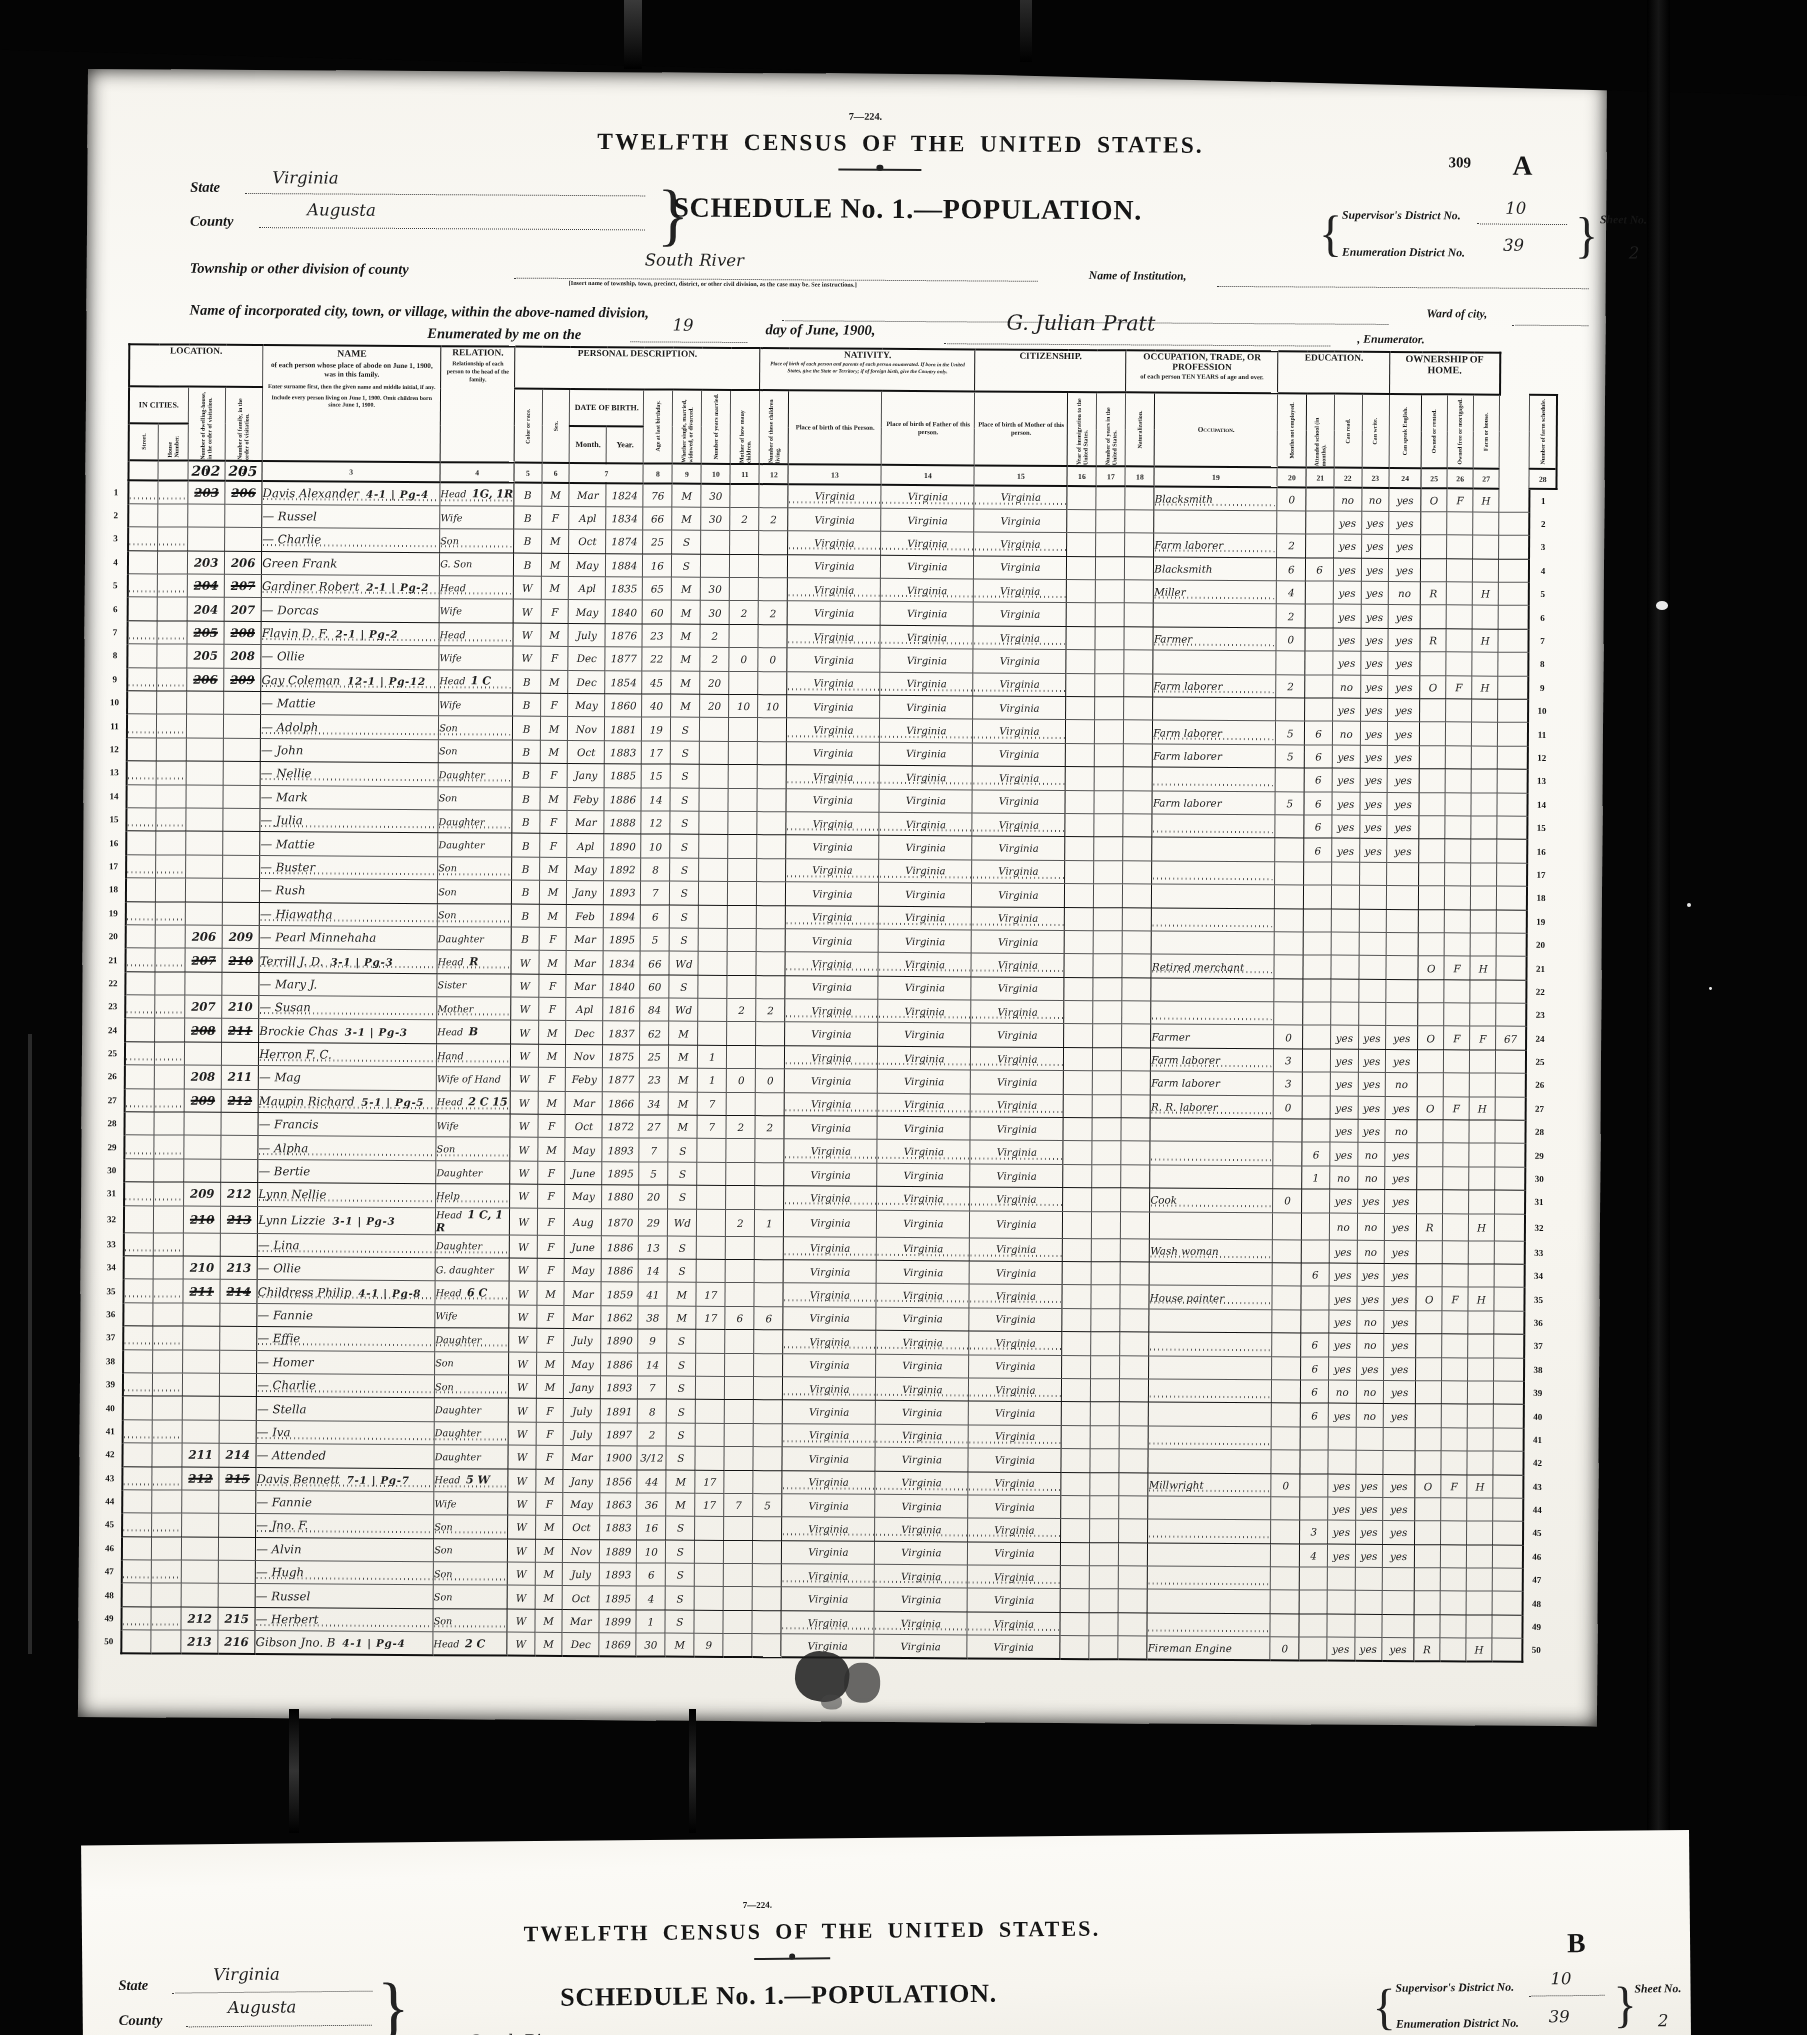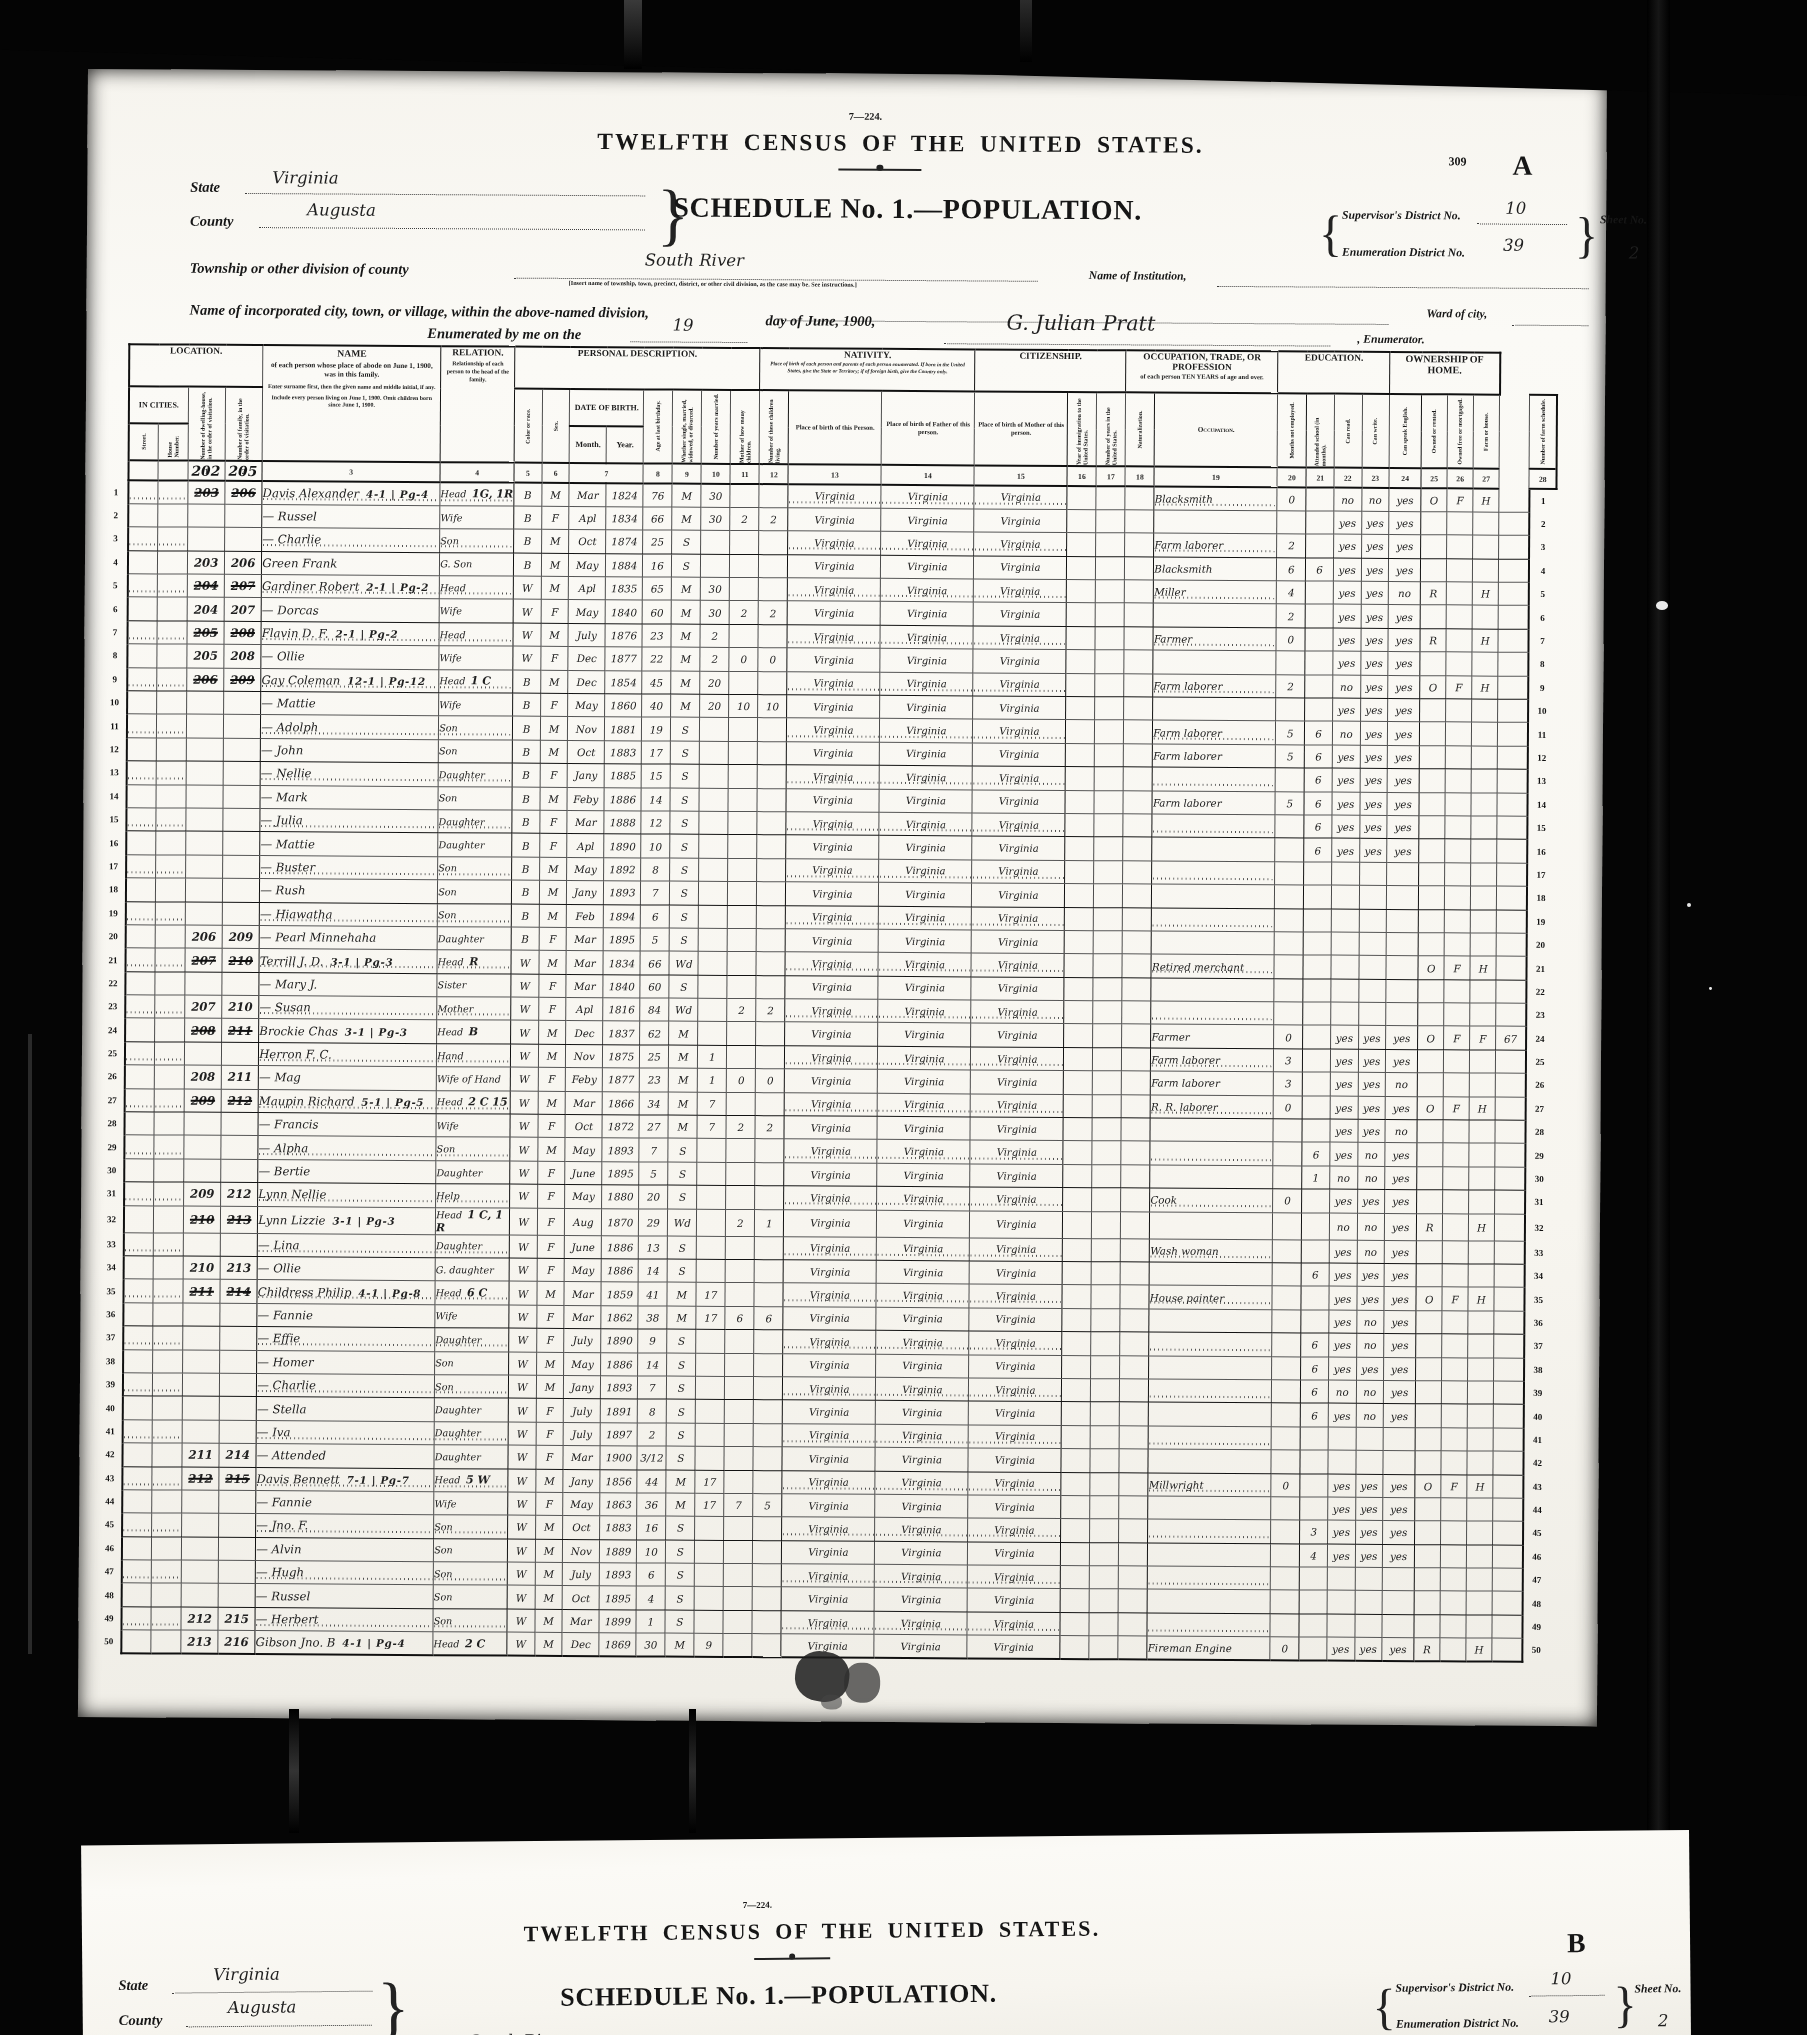--- a/index.html
+++ b/index.html
@@ -24,21 +24,21 @@
   .divider{height:2.1px;background:#222;}
   .divider:after{content:"";display:block;width:6.2px;height:6.2px;background:#222;border-radius:50%;
                  margin:-4.1px auto 0 auto;}
   .lbl{font-weight:bold;font-style:italic;font-size:14.5px;}
   .lbl-sm{font-weight:bold;font-style:italic;font-size:11.7px;}
   .dotl{display:inline-block;border-bottom:1.4px dotted #3d3d3d;height:13.8px;}
   .brace{font-size:66px;font-weight:normal;color:#222;transform:scaleY(1.05);line-height:0;}
   .brace.sm{font-size:48px;}
   .hw-v{font-size:16.5px;}
   .note{font-size:6.2px;font-weight:bold;}
-  .pg-no{font-weight:bold;font-size:12px;}
+  .pg-no{font-weight:bold;font-size:15px;}
   .pg-letter{font-weight:bold;font-size:27.6px;}
 
   
   table.census{border-collapse:collapse;table-layout:fixed;position:absolute;left:19.3px;top:274px;}
   table.census th,table.census td{padding:0;margin:0;overflow:hidden;}
   th{font-weight:bold;}
   .gutter{border:none!important;background:transparent;font-weight:bold;font-size:9px;text-align:center;color:#111;}
   td:not(.gutter),th:not(.gutter){border:0.7px solid #4d4d4d;}
   thead th:not(.gutter){border-top:2.1px solid #101010;}
   tr.grow th:not(.gutter){border-top:2.1px solid #101010;}
@@ -124,21 +124,21 @@
     <div class="abs dotl" style="left:1130px;top:196px;width:372px;"></div>
 
     <div class="abs printed lbl" style="left:103px;top:232px;">Name of incorporated city, town, or village, within the above-named division,</div>
     <div class="abs dotl" style="left:696px;top:233px;width:606px;"></div>
     <div class="abs printed lbl-sm" style="left:1340px;top:230px;">Ward of city,</div>
     <div class="abs dotl" style="left:1426px;top:233px;width:76px;"></div>
 
     <div class="abs printed lbl" style="left:341px;top:254px;">Enumerated by me on the</div>
     <div class="abs dotl" style="left:544px;top:255px;width:117px;"></div>
     <div class="abs hw hw-v" style="left:586px;top:243px;">19</div>
-    <div class="abs printed lbl" style="left:679px;top:239px;">day of June, 1900,</div>
+    <div class="abs printed lbl" style="left:679px;top:248px;">day of June, 1900,</div>
     <div class="abs dotl" style="left:858px;top:255px;width:386px;"></div>
     <div class="abs hw" style="left:920px;top:236px;font-size:20.7px;">G. Julian Pratt</div>
     <div class="abs printed lbl-sm" style="left:1271px;top:256px;">, Enumerator.</div>
 
     <table class="census">
       <colgroup>
         <col style="width:23.4px">
           <col style="width:30px">
           <col style="width:30px">
           <col style="width:37px">

